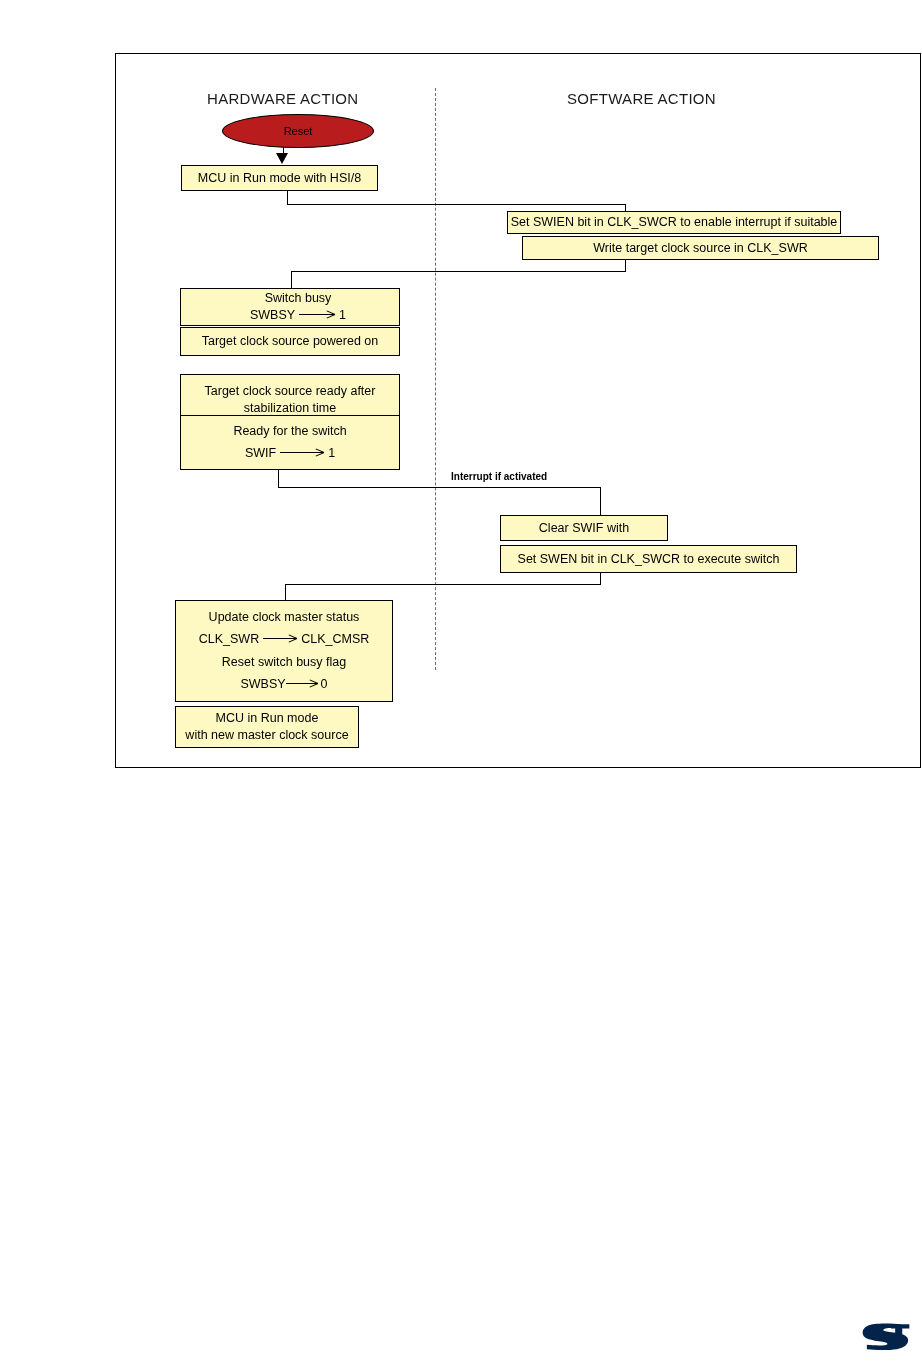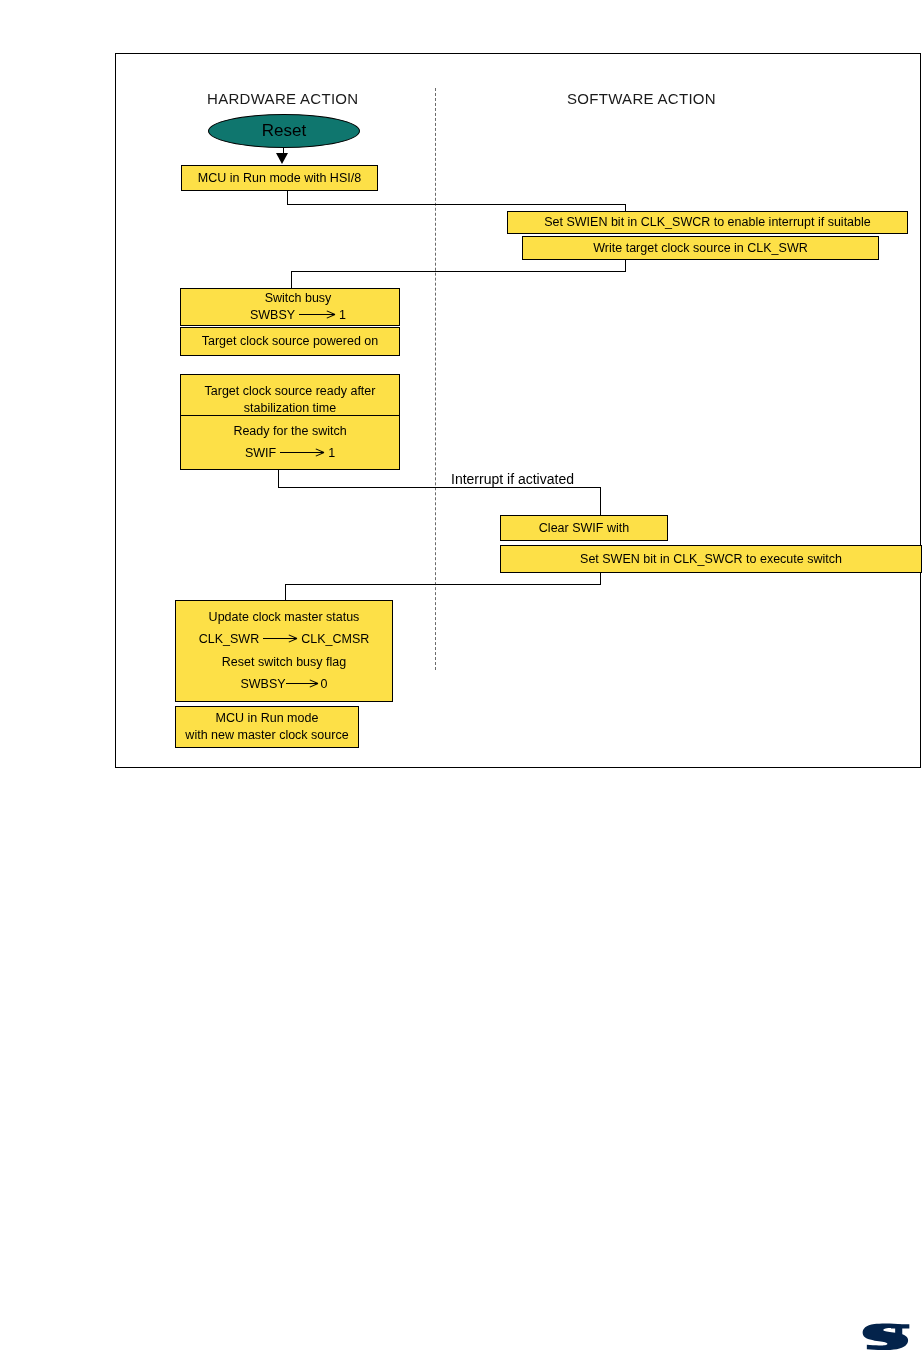--- a/index.html
+++ b/index.html
@@ -47,21 +47,21 @@
     width: 0;
     height: 582px;
     border-left: 1.4px dashed #6b6b6b;
   }
 
   
   .box {
     position: absolute;
     box-sizing: border-box;
     border: 1.2px solid #000000;
-    background: #fde047;
+    background: #fef9c3;
     display: flex;
     flex-direction: column;
     align-items: center;
     justify-content: center;
     font-size: 12.5px;
     line-height: 1.33;
     text-align: center;
     color: #000000;
     padding: 2px 4px;
     z-index: 3;
@@ -105,31 +105,31 @@
     height: 1px;
     background: #000000;
     transform-origin: right center;
   }
   .arrow-h .head1 { top: 0; transform: rotate(-24deg); }
   .arrow-h .head2 { top: 0; transform: rotate(24deg); }
 
   
   #reset-ellipse {
     position: absolute;
-    left: 208px;
+    left: 222px;
     top: 114px;
     width: 150px;
     height: 32px;
     border: 1.3px solid #000000;
     border-radius: 50%;
-    background: #0f766e;
+    background: #b91c1c;
     display: flex;
     align-items: center;
     justify-content: center;
-    font-size: 17px;
+    font-size: 11px;
     z-index: 3;
   }
 
   
   .conn-v, .conn-h {
     position: absolute;
     background: #000000;
     z-index: 1;
   }
   .conn-v { width: 1.2px; }
@@ -143,25 +143,26 @@
     border-right: 6.5px solid transparent;
     border-top: 11px solid #000000;
     z-index: 2;
   }
 
   
   #interrupt-label {
     position: absolute;
     left: 449px;
     top: 471px;
-    font-size: 14px;
+    font-size: 10px;
     white-space: nowrap;
     background: #ffffff;
     padding: 0 2px;
     z-index: 4;
+    font-weight: bold;
   }
 
   
   #st-logo {
     position: absolute;
     left: 861px;
     top: 1319px;
     width: 50px;
     height: 32px;
   }
@@ -184,21 +185,21 @@
 <div class="arrow-down-head" style="left:276px; top:153px;"></div>
 
 <div class="box" style="left:181px; top:165px; width:197px; height:26px;">
   <span class="line">MCU in Run mode with HSI/8</span>
 </div>
 
 <div class="conn-v" style="left:287px; top:191px; height:14px;"></div>
 <div class="conn-h" style="left:287px; top:204px; width:338px;"></div>
 <div class="conn-v" style="left:624.5px; top:204px; height:8px;"></div>
 
-<div class="box" style="left:507px; top:211px; width:401px; height:23px;">
+<div class="box" style="left:507px; top:211px; width:334px; height:23px;">
   <span class="line">Set SWIEN bit in CLK_SWCR to enable interrupt if suitable</span>
 </div>
 
 <div class="box" style="left:522px; top:236px; width:357px; height:24px;">
   <span class="line">Write target clock source in CLK_SWR</span>
 </div>
 
 <div class="conn-v" style="left:624.5px; top:260px; height:12px;"></div>
 <div class="conn-h" style="left:291px; top:271px; width:334px;"></div>
 <div class="conn-v" style="left:291px; top:271px; height:17px;"></div>
@@ -239,21 +240,21 @@
 <div class="conn-v" style="left:278px; top:470px; height:18px;"></div>
 <div class="conn-h" style="left:278px; top:487px; width:323px;"></div>
 <div class="conn-v" style="left:600px; top:487px; height:28px;"></div>
 
 <div id="interrupt-label">Interrupt if activated</div>
 
 <div class="box" style="left:500px; top:515px; width:168px; height:26px;">
   <span class="line">Clear SWIF with</span>
 </div>
 
-<div class="box" style="left:500px; top:545px; width:422px; height:28px;">
+<div class="box" style="left:500px; top:545px; width:297px; height:28px;">
   <span class="line">Set SWEN bit in CLK_SWCR to execute switch</span>
 </div>
 
 <div class="conn-v" style="left:600px; top:573px; height:12px;"></div>
 <div class="conn-h" style="left:285px; top:584px; width:316px;"></div>
 <div class="conn-v" style="left:285px; top:584px; height:16px;"></div>
 
 <div class="box" style="left:175px; top:600px; width:218px; height:102px; justify-content:space-evenly;">
   <span class="line">Update clock master status</span>
   <span class="assign">

